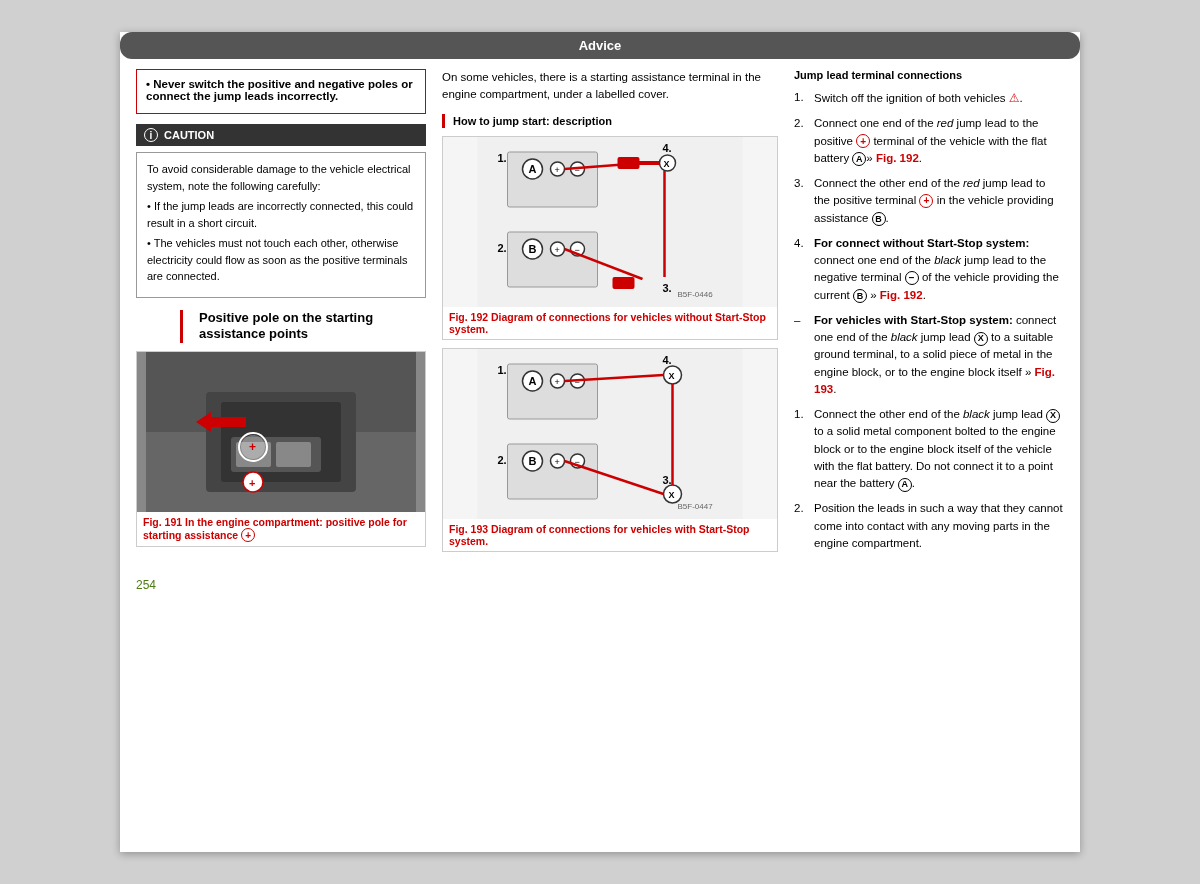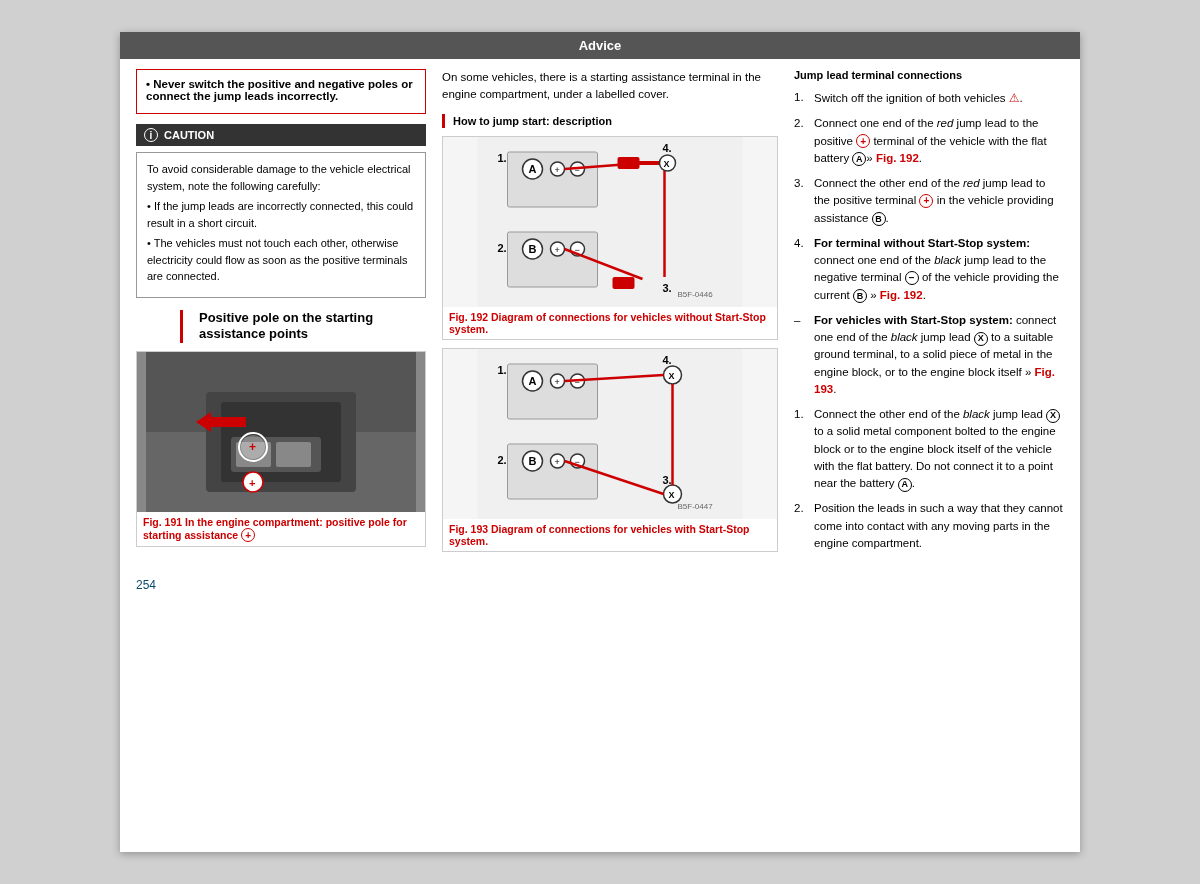--- a/index.html
+++ b/index.html
@@ -22,20 +22,21 @@
       box-shadow: 0 2px 8px rgba(0,0,0,0.3);
     }
     .advice-header {
       background: #555;
       color: #fff;
       text-align: center;
       font-weight: bold;
       font-size: 13px;
       padding: 6px 0;
       margin-bottom: 0;
+      border-radius: 12px;
     }
     .main-content {
       display: flex;
       padding: 10px 16px;
       gap: 16px;
     }
     .left-col {
       width: 290px;
       flex-shrink: 0;
     }
@@ -196,21 +197,21 @@
       font-size: 9px;
       font-weight: bold;
     }
     .warn-triangle {
       color: #c00;
       font-size: 12px;
     }
     .page-footer {
       padding: 8px 16px;
       font-size: 12px;
-      color: #0c4a6e;
+      color: #4d7c0f;
     }
     
     .mid-section-title {
       border-left: 3px solid #c00;
       padding-left: 8px;
       font-size: 11px;
       font-weight: bold;
       margin-bottom: 8px;
       margin-top: 10px;
       line-height: 1.3;
@@ -417,21 +418,21 @@
 
           <li>
             <span>Connect one end of the <em>red</em> jump lead to the positive <span class="plus-circle">+</span> terminal of the vehicle with the flat battery <span class="circle-letter">A</span>» <span class="fig-ref">Fig. 192</span>.</span>
           </li>
 
           <li>
             <span>Connect the other end of the <em>red</em> jump lead to the positive terminal <span class="plus-circle">+</span> in the vehicle providing assistance <span class="circle-letter">B</span>.</span>
           </li>
 
           <li>
-            <span><strong>For terminal without Start-Stop system:</strong> connect one end of the <em>black</em> jump lead to the negative terminal <span class="minus-circle">−</span> of the vehicle providing the current <span class="circle-letter">B</span> » <span class="fig-ref">Fig. 192</span>.</span>
+            <span><strong>For connect without Start-Stop system:</strong> connect one end of the <em>black</em> jump lead to the negative terminal <span class="minus-circle">−</span> of the vehicle providing the current <span class="circle-letter">B</span> » <span class="fig-ref">Fig. 192</span>.</span>
           </li>
 
         </ol>
 
         <div class="step-dash">
           <span><strong>For vehicles with Start-Stop system:</strong> connect one end of the <em>black</em> jump lead <span class="x-circle">X</span> to a suitable ground terminal, to a solid piece of metal in the engine block, or to the engine block itself » <span class="fig-ref">Fig. 193</span>.</span>
         </div>
 
         <ol start="5">
 

